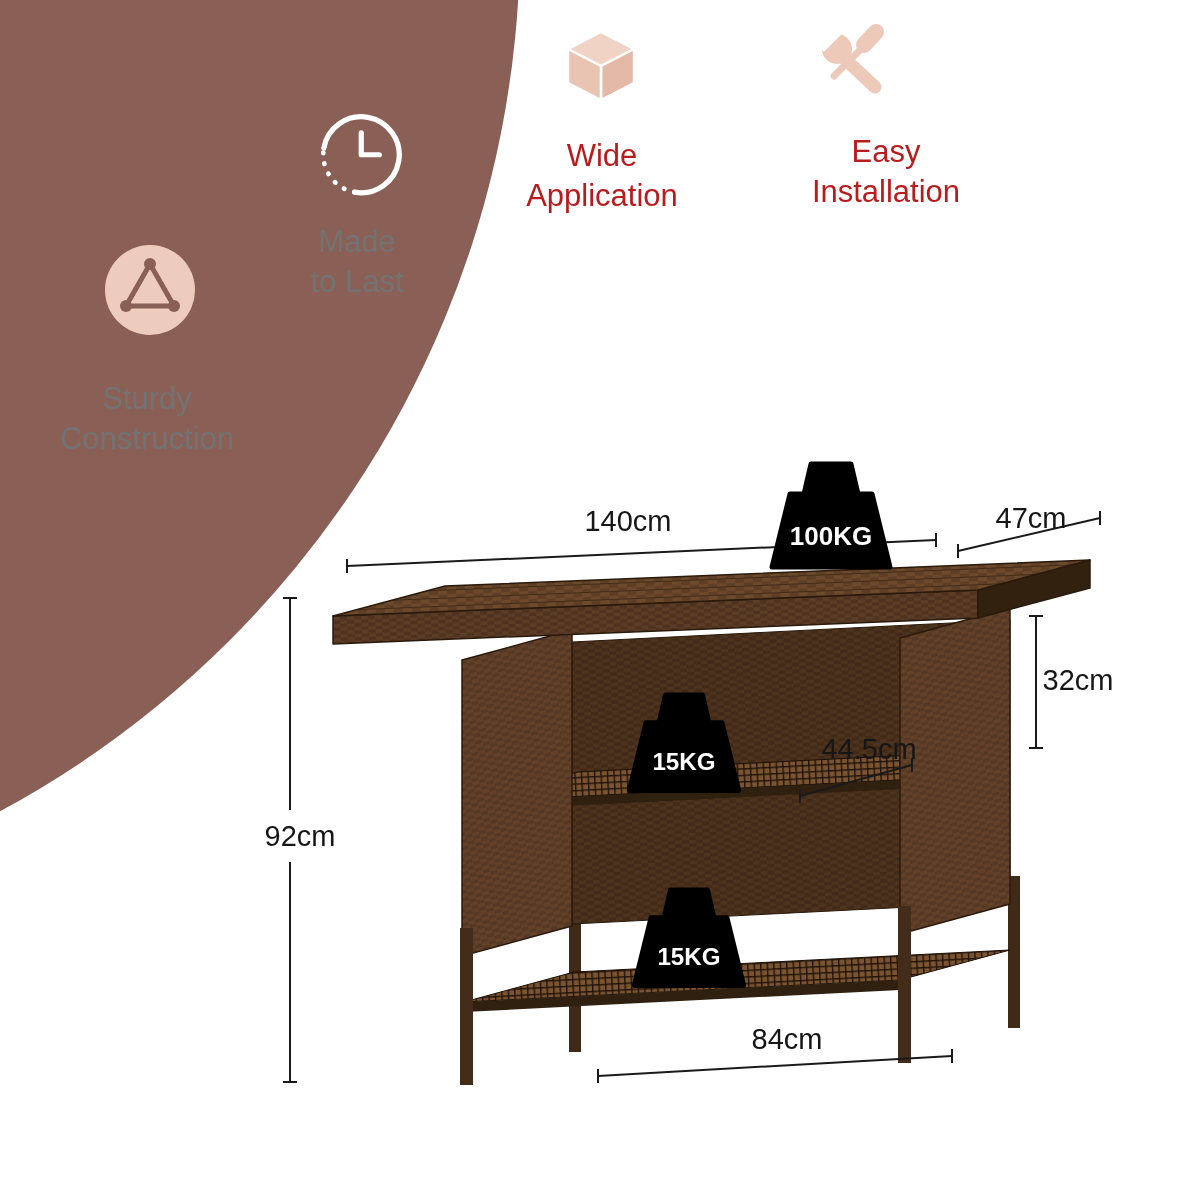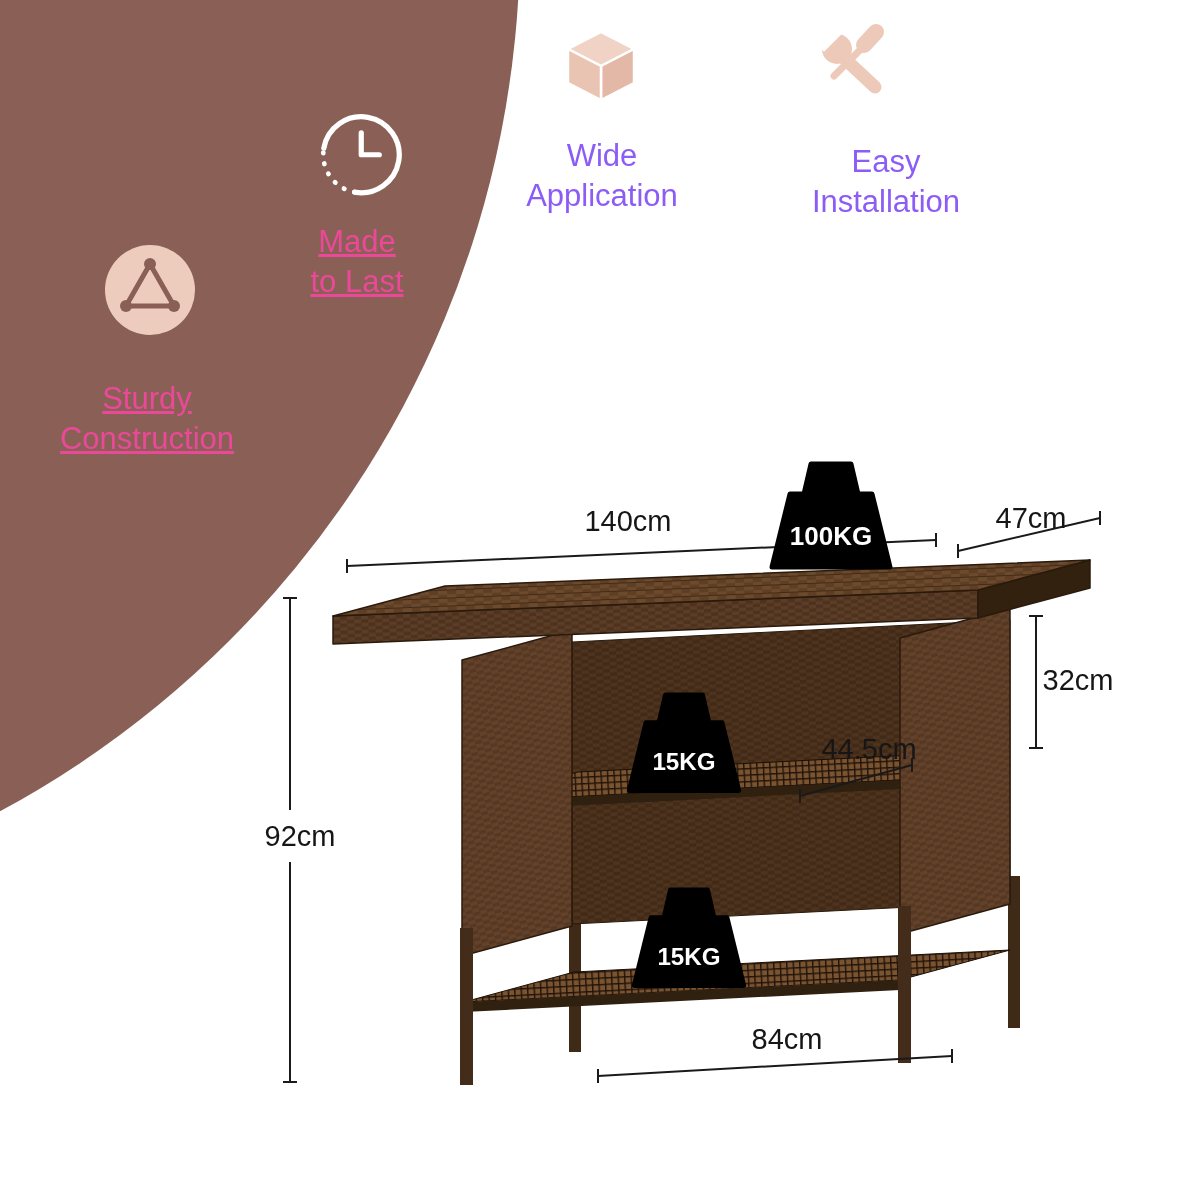--- a/index.html
+++ b/index.html
@@ -3,30 +3,30 @@
 <meta charset="utf-8">
 <style>
   html,body{margin:0;padding:0;background:#fff;}
   .stage{position:relative;width:1200px;height:1200px;overflow:hidden;background:#fff;
          font-family:"Liberation Sans",sans-serif;}
   .bg-circle{position:absolute;left:-1460px;top:-1050px;width:1980px;height:1980px;
              border-radius:50%;background:#8a6056;}
   .icon{position:absolute;}
   .feature-label{position:absolute;text-align:center;white-space:pre-line;
                  font-size:31px;line-height:40px;font-weight:500;}
-  .light{color:#ec4899;text-decoration:underline;}
-  .dark{color:#8b5cf6;}
+  .light{color:#737373;}
+  .dark{color:#b91c1c;}
   #icon-sturdy{left:104px;top:244px;}
   #label-sturdy{left:32px;top:379px;width:230px;}
   #icon-clock{left:309px;top:112px;}
   #label-clock{left:262px;top:222px;width:190px;}
   #icon-cube{left:560px;top:26px;}
   #label-cube{left:490px;top:136px;width:224px;}
   #icon-tools{left:812px;top:18px;}
-  #label-tools{left:774px;top:142px;width:224px;}
+  #label-tools{left:774px;top:132px;width:224px;}
   .product{position:absolute;left:0;top:0;width:1200px;height:1200px;}
   .dim-text{font-size:29px;fill:#161616;font-family:"Liberation Sans",sans-serif;}
   .wt-text{font-size:26px;font-weight:bold;fill:#ffffff;font-family:"Liberation Sans",sans-serif;}
 </style>
 </head>
 <body>
 
 <div class="stage">
 
   <div class="bg-circle"></div>

